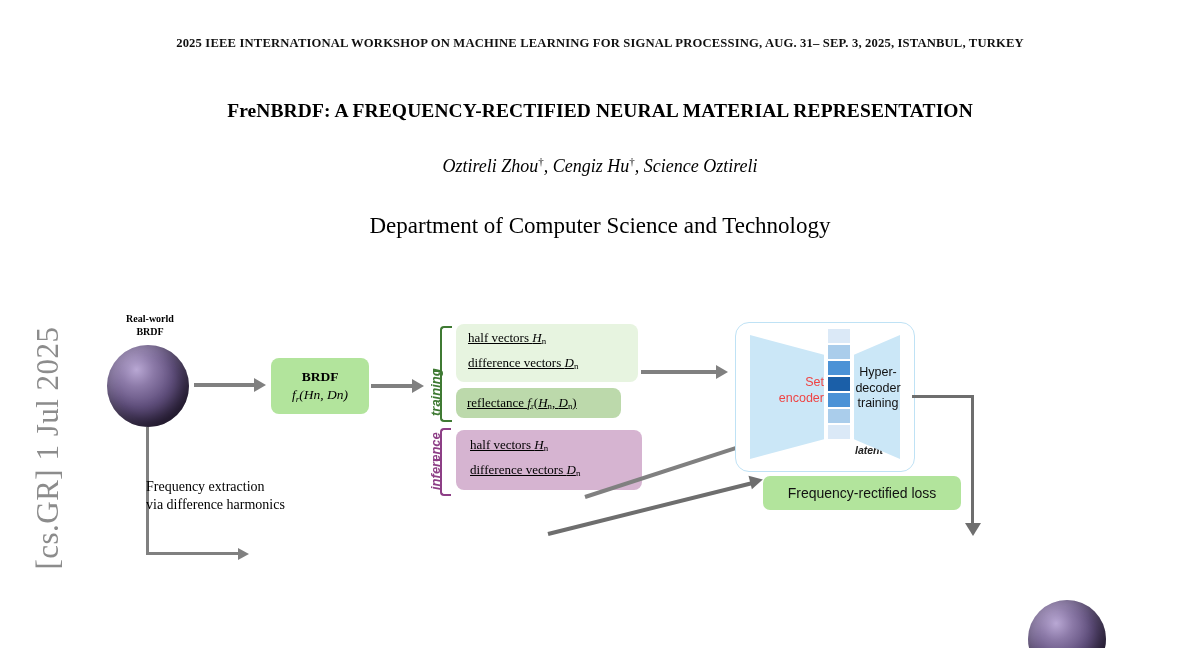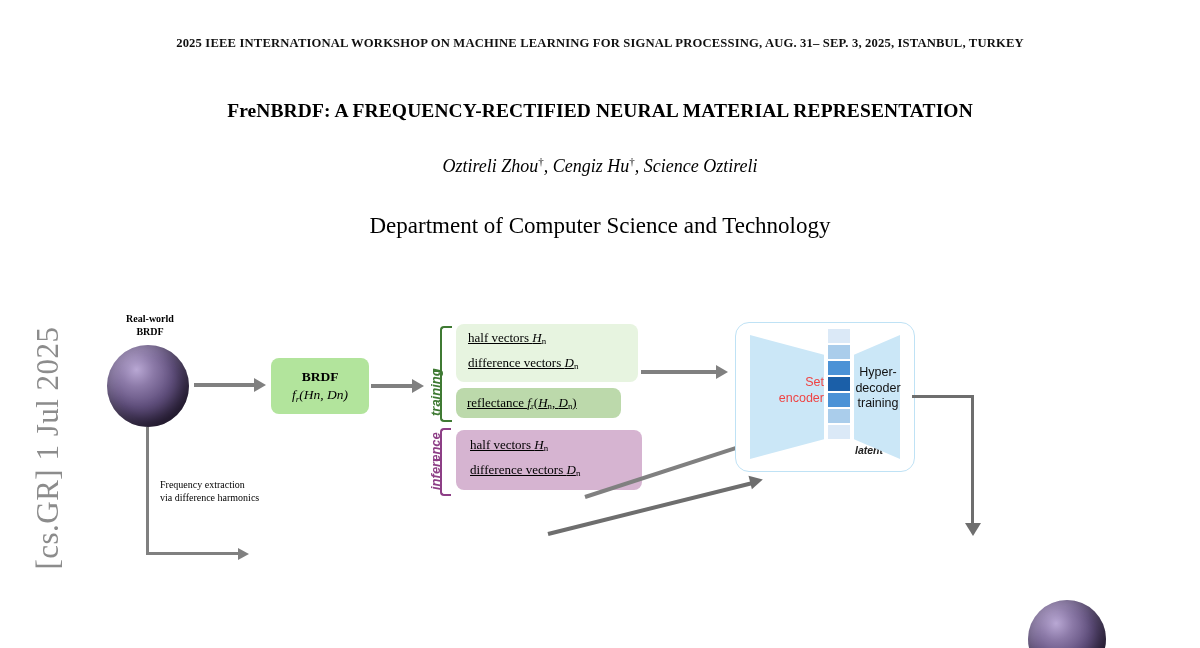--- a/index.html
+++ b/index.html
@@ -122,21 +122,21 @@
       <div style="font-size:13.5px;font-style:italic;font-family:'Liberation Serif',serif;margin-top:2px;">f<span class="sub">r</span>(<i>Hn, Dn</i>)</div>
     </div>
 
     <div class="arrow-line" style="left:371px;top:84px;width:43px;height:4px;"></div>
     <div class="arrow-head" style="left:412px;top:79px;border-left:12px solid #808080;border-top:7px solid transparent;border-bottom:7px solid transparent;"></div>
 
     <div class="arrow-line" style="left:146px;top:127px;width:3px;height:128px;"></div>
     <div class="arrow-line" style="left:146px;top:252px;width:95px;height:3px;"></div>
     <div class="arrow-head" style="left:238px;top:248px;border-left:11px solid #808080;border-top:6px solid transparent;border-bottom:6px solid transparent;"></div>
 
-    <div class="lbl" style="left:160px;top:178px;font-size:10px;line-height:1.3;">
+    <div class="lbl" style="left:146px;top:178px;font-size:14px;line-height:1.3;">
       <div>Frequency extraction</div>
       <div>via difference harmonics</div>
     </div>
 
     <div style="position:absolute;left:440px;top:26px;width:10px;height:92px;border:2.2px solid #3f7a33;border-right:none;border-radius:4px 0 0 4px;"></div>
     <div style="position:absolute;left:433px;top:70px;width:9px;height:2.2px;background:#3f7a33;"></div>
     <div class="rotlbl" style="left:428px;top:116px;color:#3f7a33;">training</div>
 
     <div style="position:absolute;left:440px;top:128px;width:9px;height:64px;border:2.2px solid #8d3f86;border-right:none;border-radius:4px 0 0 4px;"></div>
     <div style="position:absolute;left:433px;top:159px;width:9px;height:2.2px;background:#8d3f86;"></div>
@@ -188,20 +188,23 @@
         <div>Hyper-</div>
         <div>decoder</div>
         <div>training</div>
       </div>
     </div>
 
     <div class="arrow-line" style="left:912px;top:95px;width:62px;height:3px;background:#6e6e6e;"></div>
     <div class="arrow-line" style="left:971px;top:95px;width:3px;height:131px;background:#6e6e6e;"></div>
     <div class="arrow-head" style="left:965px;top:223px;border-top:13px solid #6e6e6e;border-left:8px solid transparent;border-right:8px solid transparent;"></div>
 
+    <div class="gbox" style="left:763px;top:176px;width:198px;height:34px;border-radius:7px;">
+      <div class="sans" style="font-size:14px;color:#111;">Frequency-rectified loss</div>
+    </div>
 
     <div style="position:absolute;left:548px;top:232px;width:212px;height:4px;background:#6e6e6e;
                 transform:rotate(-14deg);transform-origin:left center;"></div>
     <div class="arrow-head" style="left:750px;top:174px;border-left:13px solid #6e6e6e;border-top:7px solid transparent;border-bottom:7px solid transparent;transform:rotate(-14deg);"></div>
 
     <div class="sphere" style="position:absolute;left:1028px;top:300px;width:78px;height:78px;"></div>
   </div>
 </div>
 
 </body></html>

